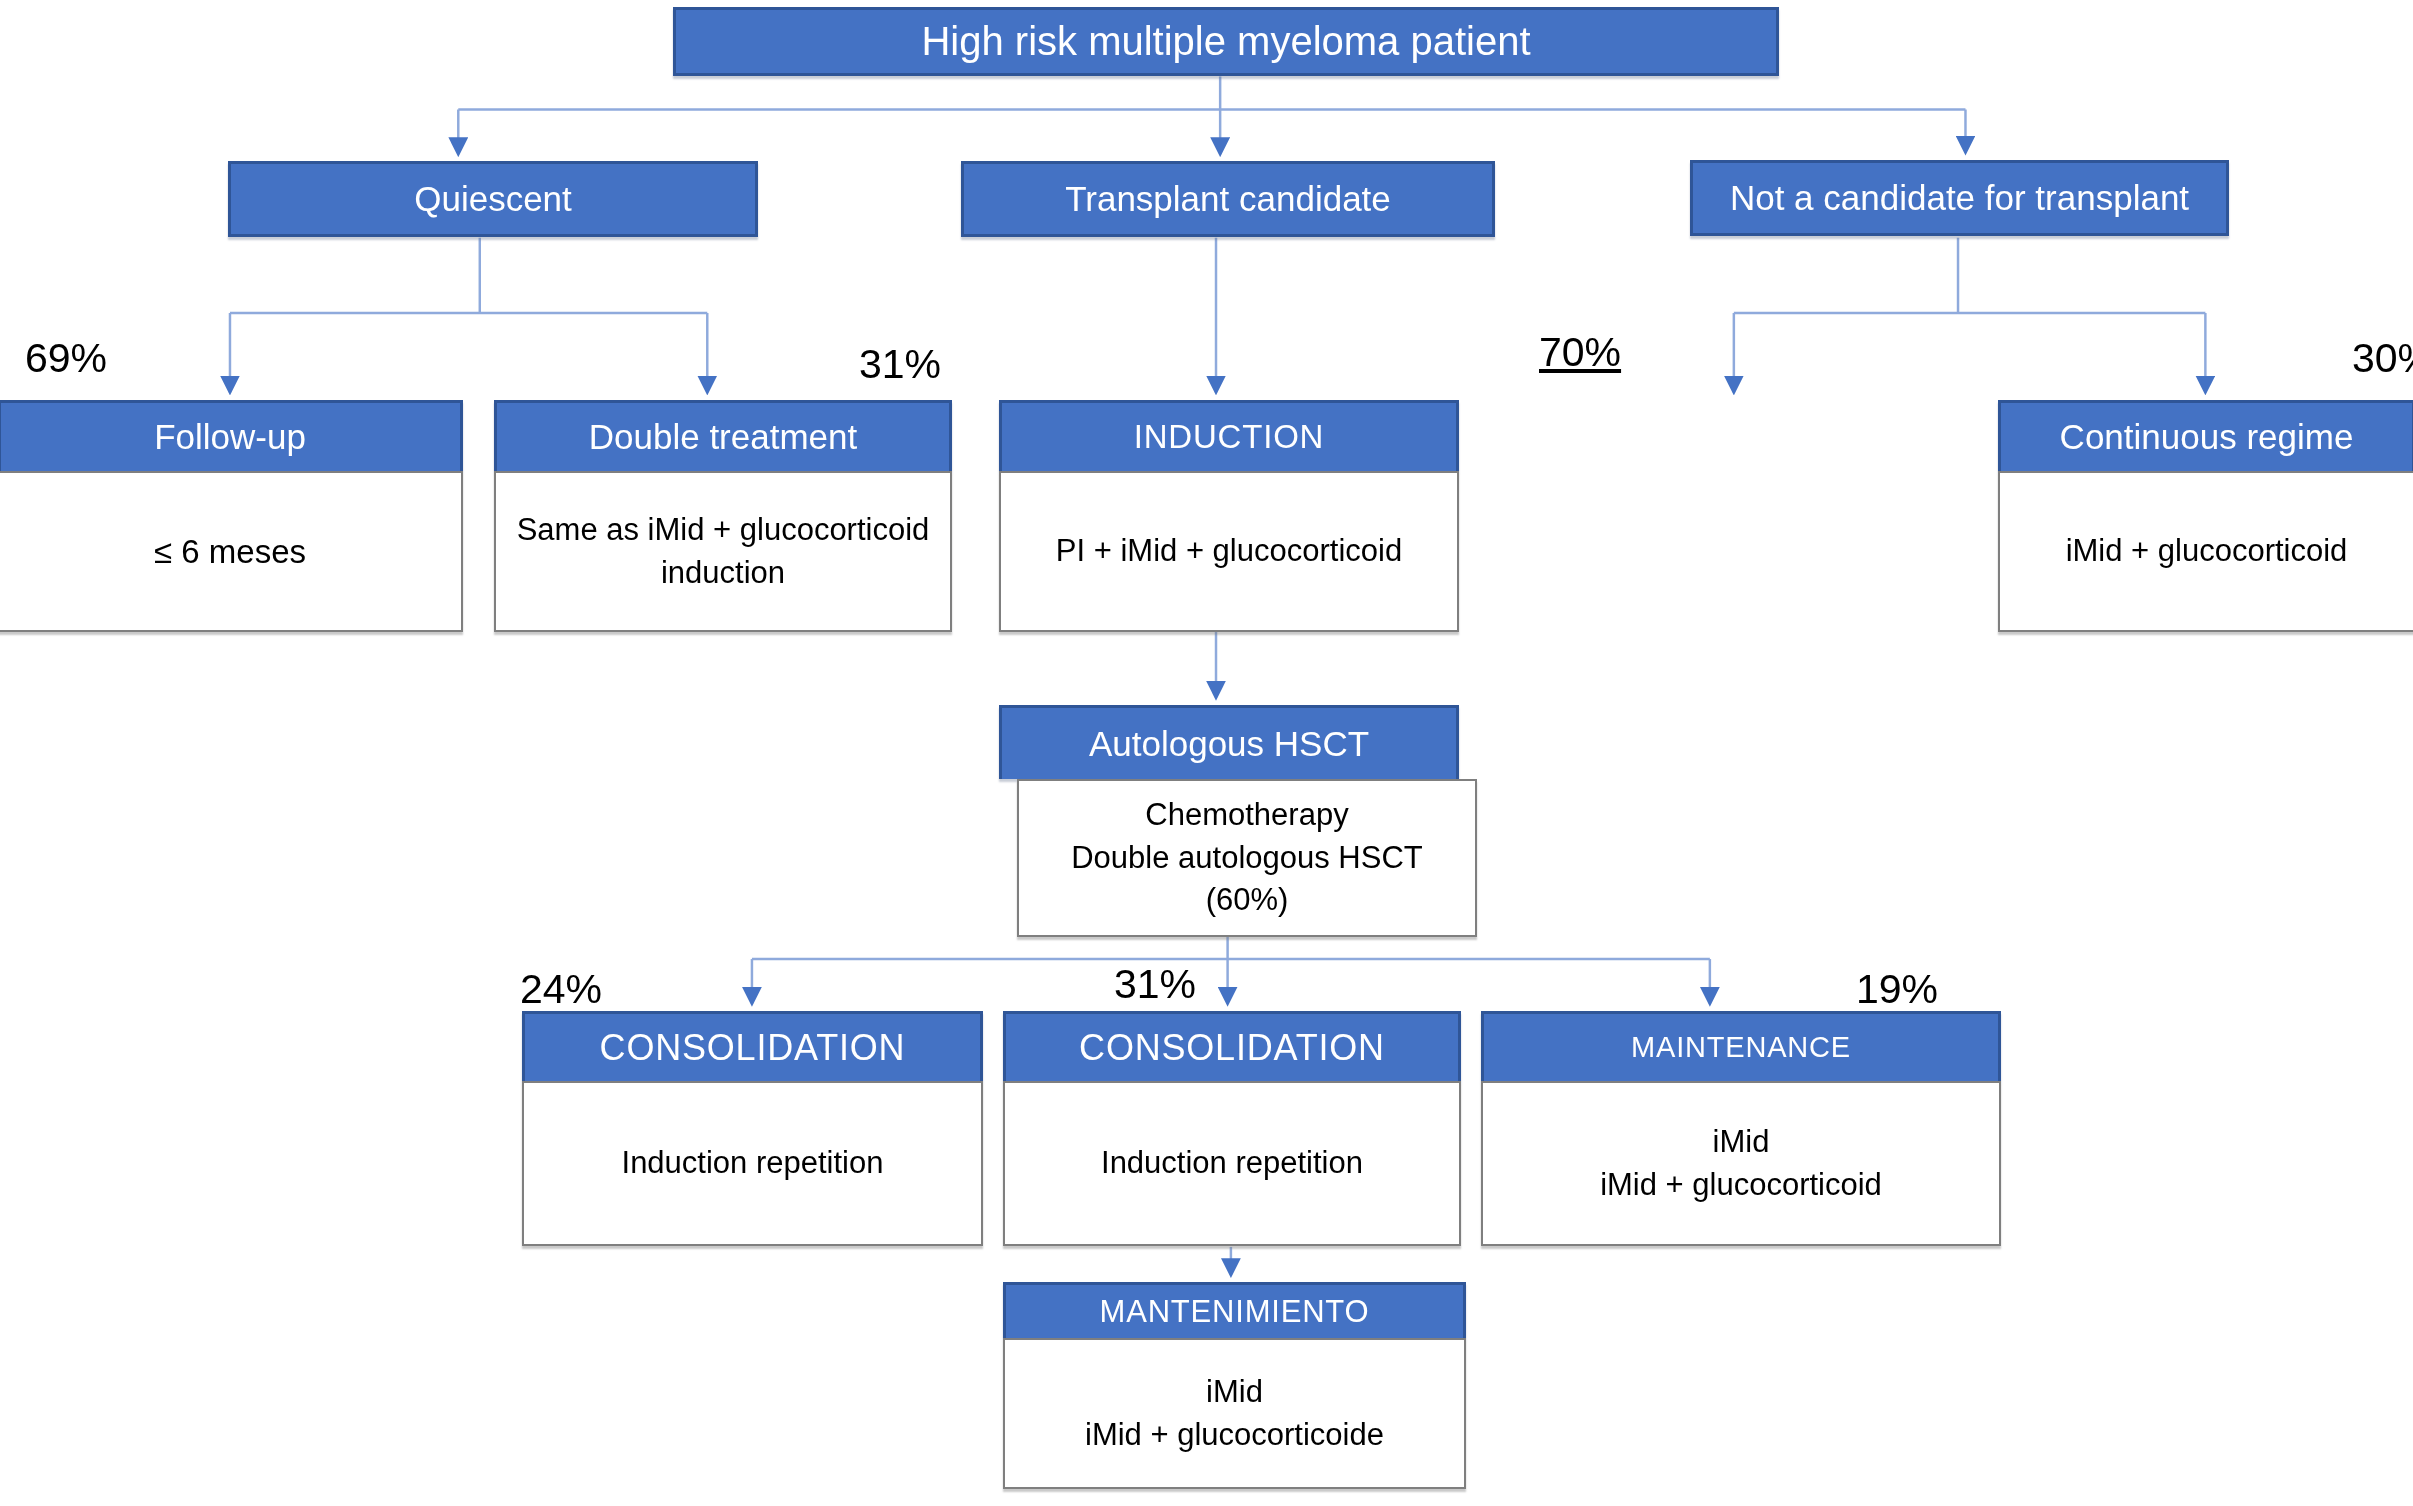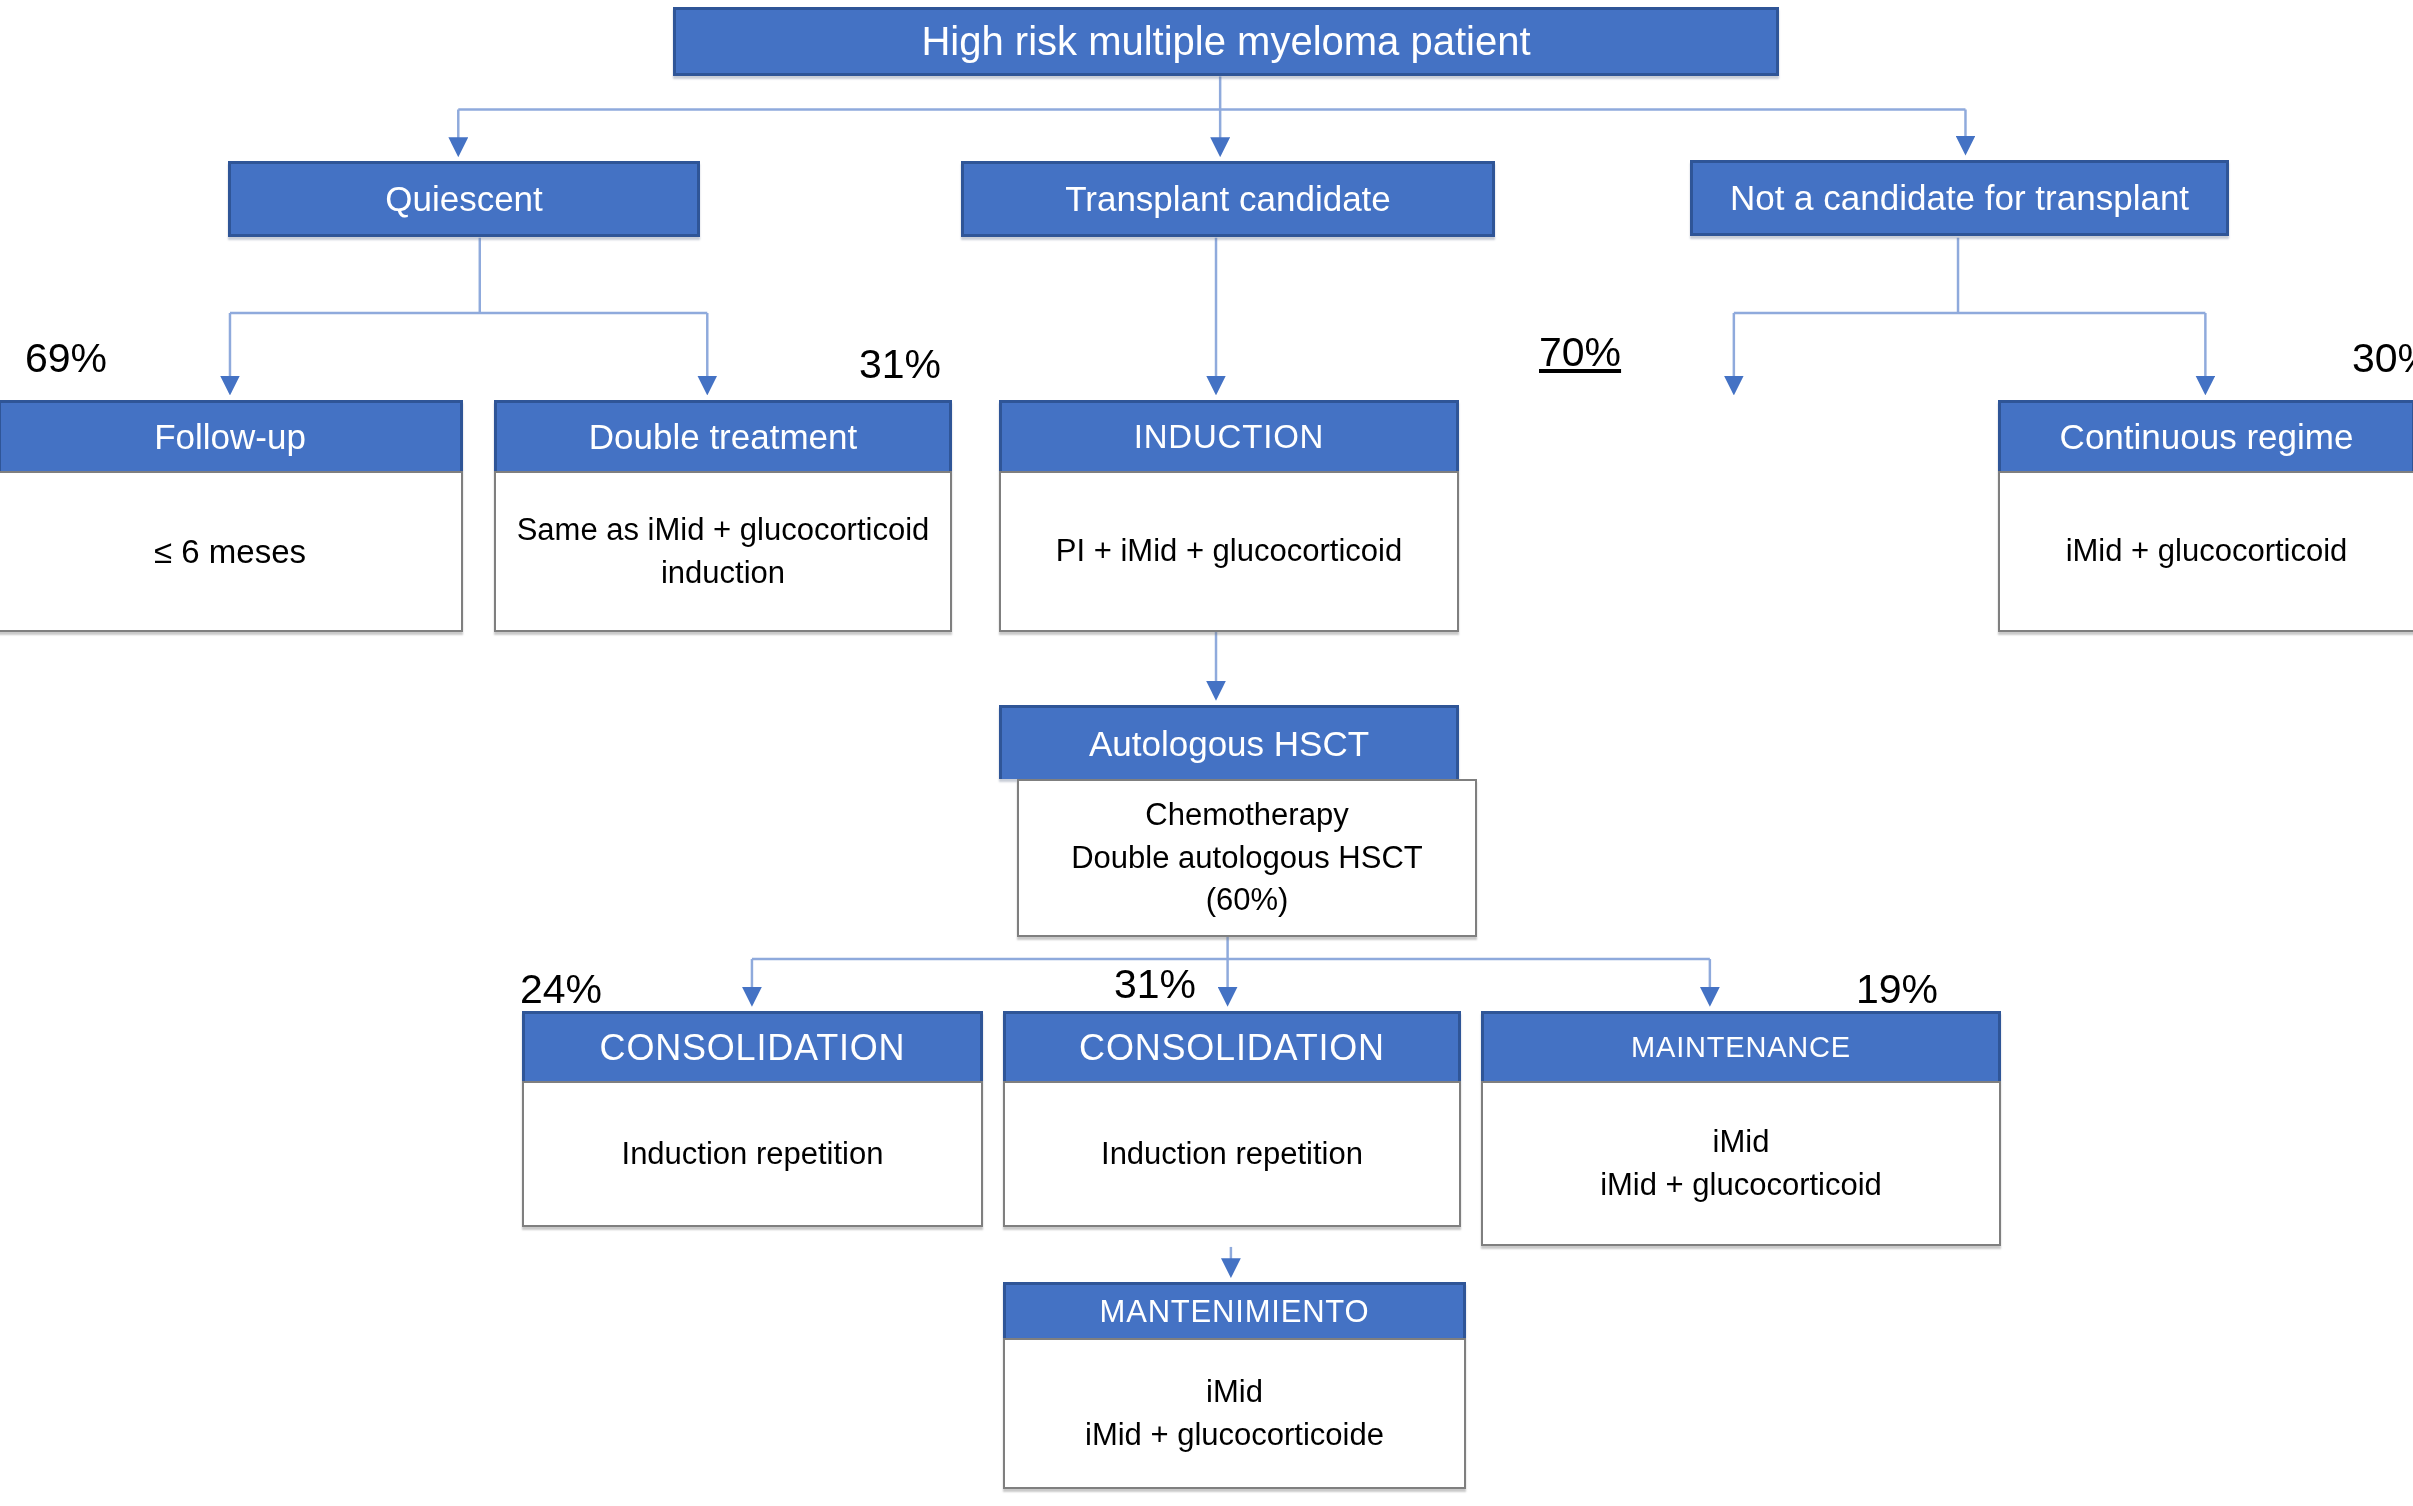--- a/index.html
+++ b/index.html
@@ -51,21 +51,21 @@
     position: absolute;
     font-size: 41px;
     color: #000000;
     white-space: nowrap;
   }
 
   
   #n-root       { left: 673px;  top: 7.4px;    width: 1106px; }
   #n-root .hd   { height: 69px; font-size: 40px; }
 
-  #n-quiescent  { left: 228px;  top: 161px;  width: 472px; border-radius: 19px; }
+  #n-quiescent  { left: 228px;  top: 161px;  width: 530px; border-radius: 19px; }
   #n-transplant { left: 961px; top: 161px;  width: 534px; }
   #n-notcand    { left: 1690px; top: 160px;  width: 539px; }
   #n-quiescent .hd, #n-transplant .hd, #n-notcand .hd { height: 76px; font-size: 35px; }
 
   #n-followup   { left: -2.5px;   top: 400px;  width: 465px; }
   #n-early      { left: 494px;  top: 400px;  width: 458px; }
   #n-induction  { left: 999px; top: 400px;  width: 460px; }
   #n-fixed      { left: 1504px; top: 400px;  width: 460px; }
   #n-continuous { left: 1998px; top: 400px;  width: 417px; }
   #n-followup .hd, #n-early .hd, #n-fixed .hd, #n-continuous .hd { height: 71px; font-size: 35px; }
@@ -75,21 +75,21 @@
 
   #n-hsct       { left: 999px; top: 705px;  width: 460px; }
   #n-hsct .hd   { height: 74px; font-size: 35px; }
   #n-hsct .bd   { height: 158px; font-size: 31px; flex-direction: column; margin-left: 18px; }
 
   #n-consol1    { left: 522px;  top: 1011px; width: 461px; }
   #n-consol2    { left: 1003px; top: 1011px; width: 458px; }
   #n-maint      { left: 1481px; top: 1011px; width: 520px; }
   #n-consol1 .hd, #n-consol2 .hd { height: 70px; font-size: 36px; letter-spacing: 0.8px; }
   #n-maint .hd  { height: 70px; font-size: 29px; letter-spacing: 0.8px; }
-  #n-consol1 .bd, #n-consol2 .bd { height: 146px; font-size: 31px; }
+  #n-consol1 .bd, #n-consol2 .bd { height: 165px; font-size: 31px; }
   #n-maint .bd  { height: 165px; font-size: 31px; flex-direction: column; }
 
   #n-manten     { left: 1003px; top: 1282px; width: 463px; }
   #n-manten .hd { height: 56px; font-size: 31px; letter-spacing: 0.8px; }
   #n-manten .bd { height: 151px; font-size: 31px; flex-direction: column; }
 
   #p-followup   { left: 25px;   top: 335px; }
   #p-early      { left: 859px; top: 341px; }
   #p-fixed      { left: 1539px; top: 329px; text-decoration: underline; }
   #p-continuous { left: 2352px; top: 335px; }

